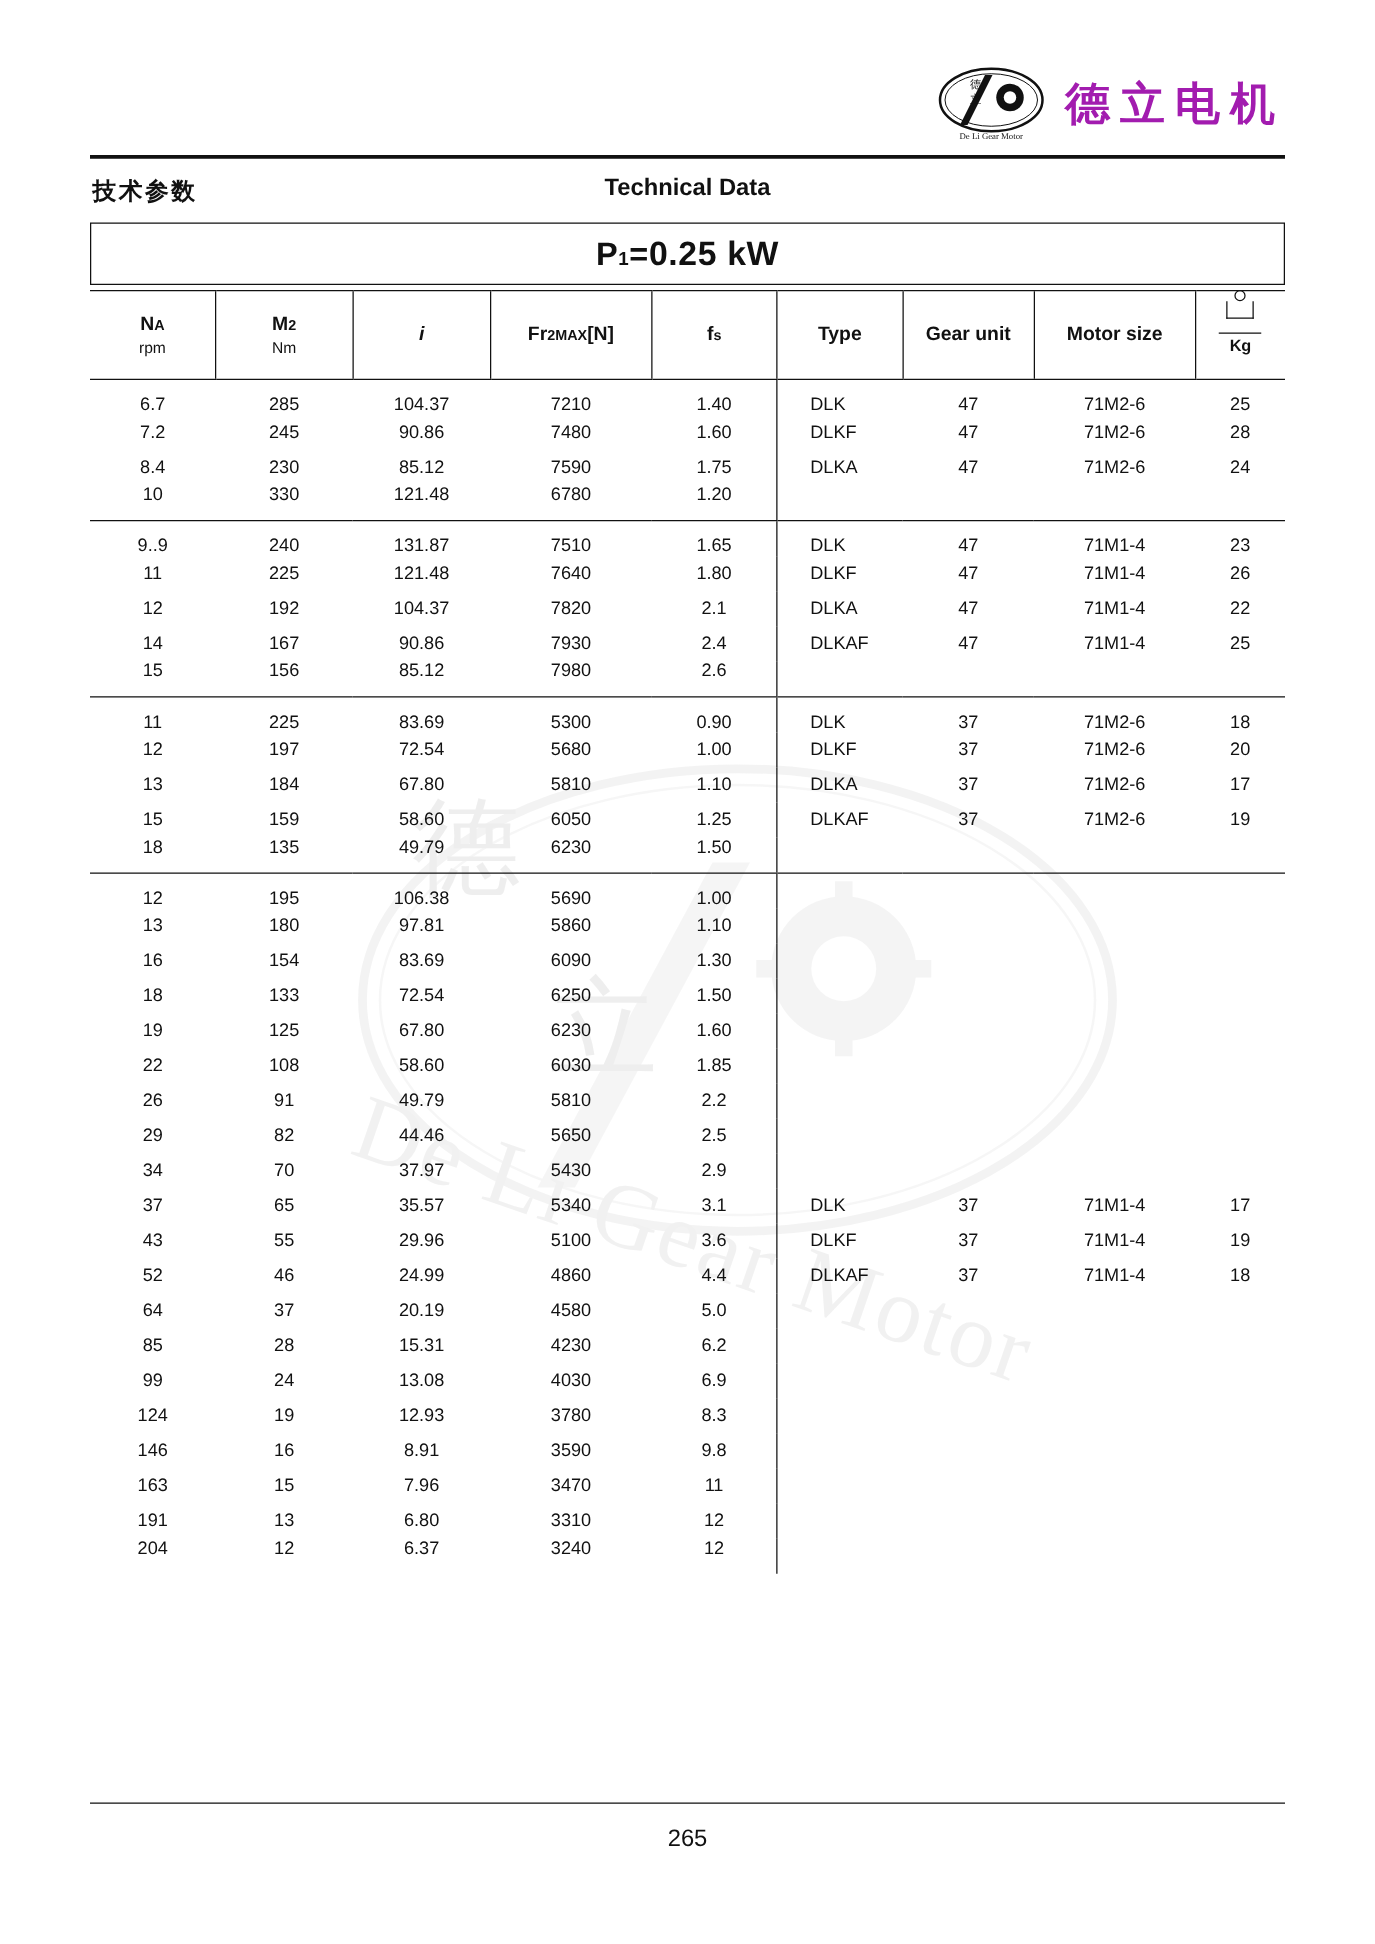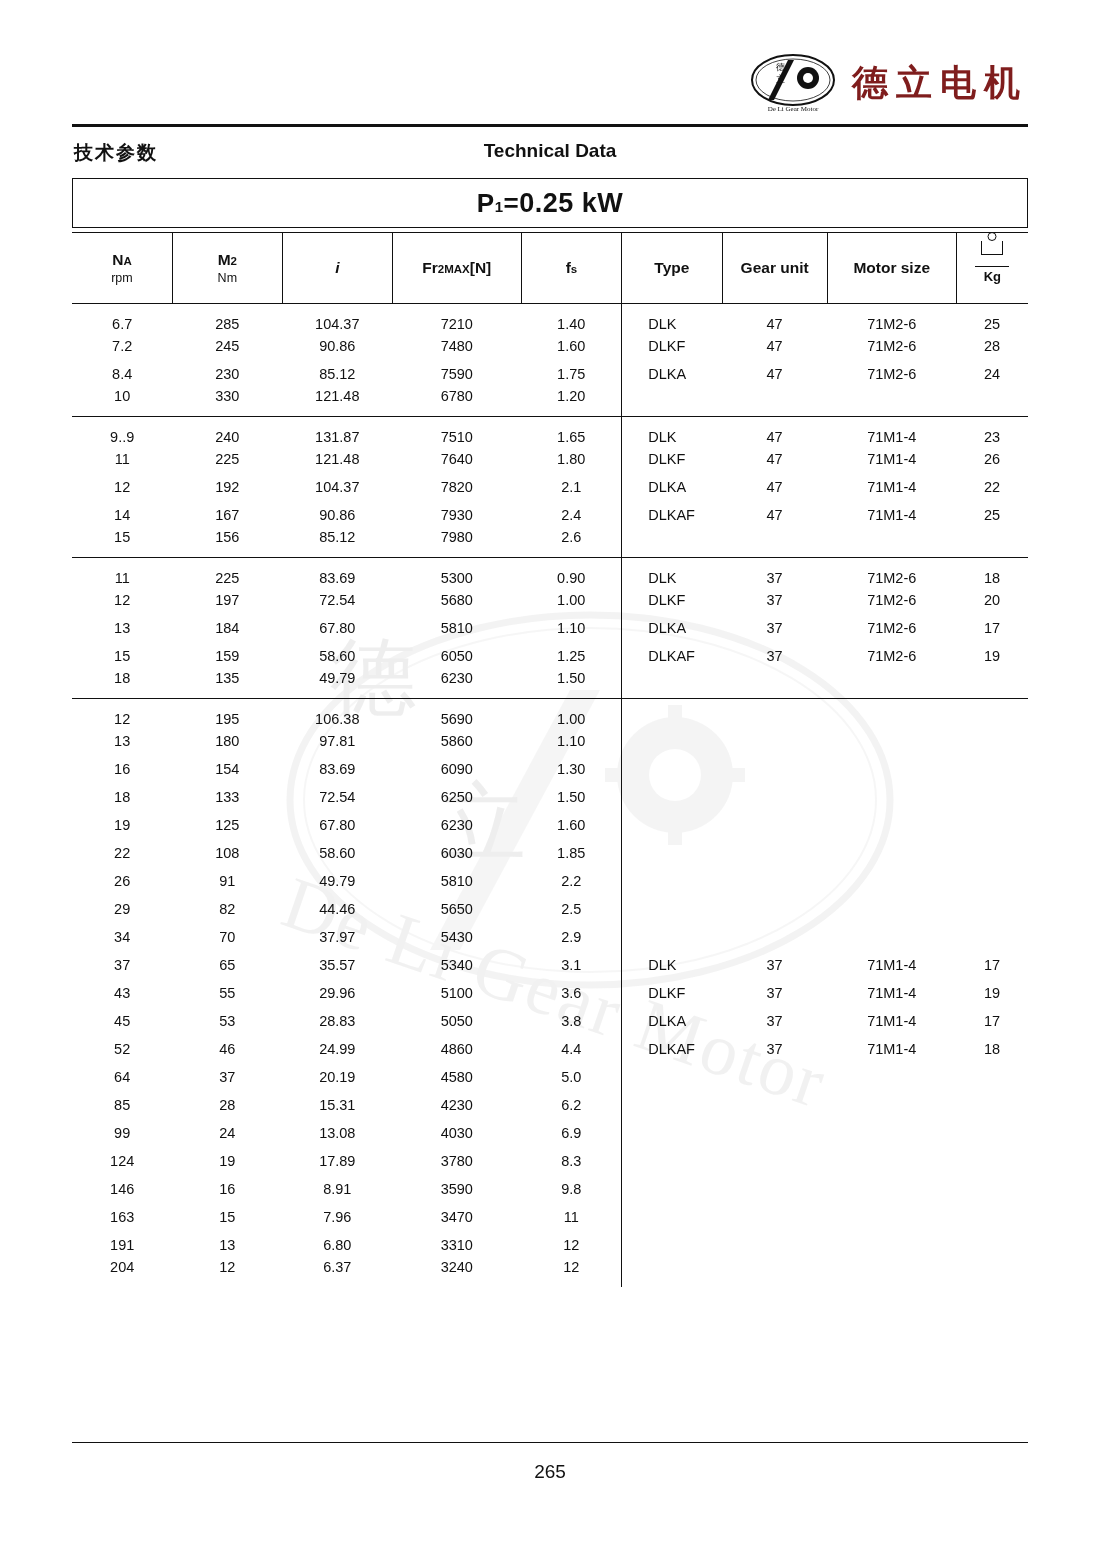--- a/index.html
+++ b/index.html
@@ -51,21 +51,21 @@
   }
   .logo-mark {
     width: 86px; height: 62px;
     position: relative;
   }
   .logo-cn {
     font-family: "Liberation Serif", serif;
     font-size: 36px;
     font-weight: bold;
     letter-spacing: 8px;
-    color: #7f1d1d;
+    color: #a21caf;
   }
   .rule-top {
     position: absolute;
     left: 72px; right: 72px; top: 124px;
     height: 3px; background: #111;
     z-index: 2;
   }
 
   .title-row {
     position: absolute;
@@ -556,31 +556,20 @@
           <td>55</td>
           <td>29.96</td>
           <td>5100</td>
           <td>3.6</td>
           <td class="left-sep type-cell">DLKF</td>
           <td>37</td>
           <td>71M1-4</td>
           <td>19</td>
         </tr>
         <tr>
-          <td>45</td>
-          <td>53</td>
-          <td>28.83</td>
-          <td>5050</td>
-          <td>3.8</td>
-          <td class="left-sep type-cell">DLKA</td>
-          <td>37</td>
-          <td>71M1-4</td>
-          <td>17</td>
-        </tr>
-        <tr>
           <td>52</td>
           <td>46</td>
           <td>24.99</td>
           <td>4860</td>
           <td>4.4</td>
           <td class="left-sep type-cell">DLKAF</td>
           <td>37</td>
           <td>71M1-4</td>
           <td>18</td>
         </tr>
@@ -613,21 +602,21 @@
           <td>4030</td>
           <td>6.9</td>
           <td class="left-sep type-cell"></td>
           <td></td>
           <td></td>
           <td></td>
         </tr>
         <tr>
           <td>124</td>
           <td>19</td>
-          <td>17.89</td>
+          <td>12.93</td>
           <td>3780</td>
           <td>8.3</td>
           <td class="left-sep type-cell"></td>
           <td></td>
           <td></td>
           <td></td>
         </tr>
         <tr>
           <td>146</td>
           <td>16</td>

